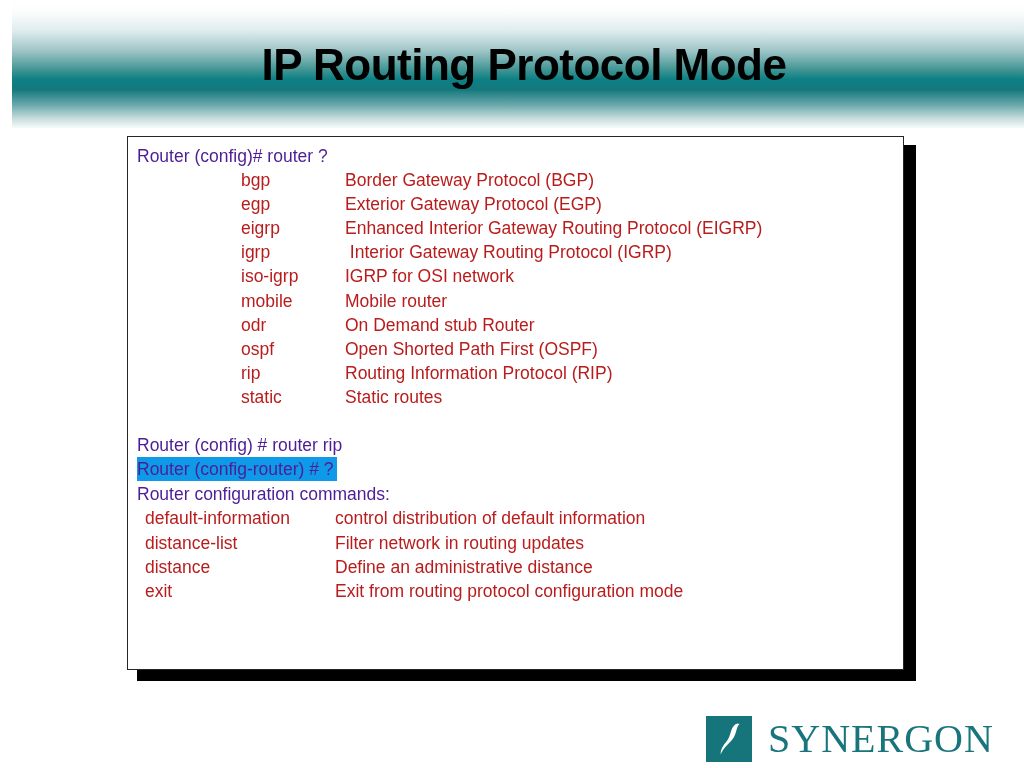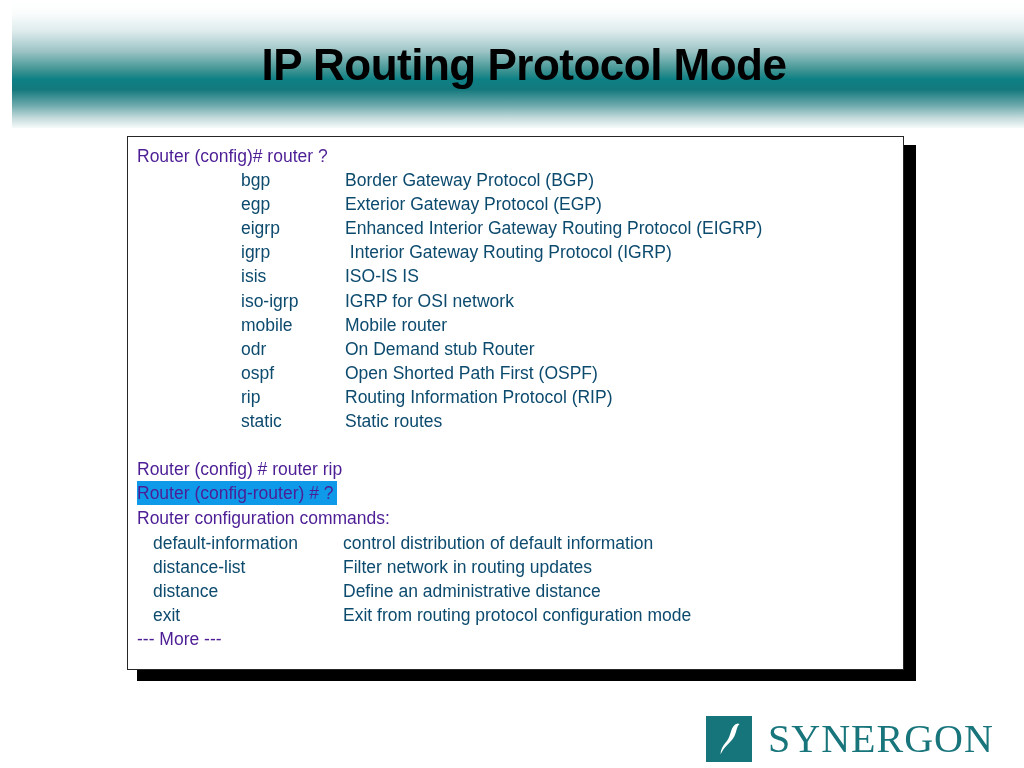--- a/index.html
+++ b/index.html
@@ -90,30 +90,30 @@
     display: inline-block;
     background: #0f9ae9;
     padding-right: 4px;
   }
   .hl-wrap { line-height: 24.1px; }
 
   .cmdrow {
     font-family: "Liberation Sans", sans-serif;
     font-size: 17.5px;
     line-height: 24.1px;
-    color: #0c4a6e;
+    color: #b91c1c;
     white-space: pre;
     display: flex;
   }
   .cmdrow .cmd {
     display: inline-block;
     box-sizing: border-box;
   }
   .cmdrow.indent-deep .cmd { width: 104px; margin-left: 104px; }
-  .cmdrow.indent-shallow .cmd { width: 190px; margin-left: 16px; }
+  .cmdrow.indent-shallow .cmd { width: 190px; margin-left: 8px; }
   .cmdrow .desc { display: inline-block; }
 
   
   #logo {
     position: absolute;
     left: 706px;
     top: 716px;
     width: 312px;
     height: 50px;
   }
@@ -163,24 +163,20 @@
       </div>
       <div class="cmdrow indent-deep">
         <span class="cmd">eigrp</span>
         <span class="desc">Enhanced Interior Gateway Routing Protocol (EIGRP)</span>
       </div>
       <div class="cmdrow indent-deep">
         <span class="cmd">igrp</span>
         <span class="desc"> Interior Gateway Routing Protocol (IGRP)</span>
       </div>
       <div class="cmdrow indent-deep">
-        <span class="cmd">isis</span>
-        <span class="desc">ISO-IS IS</span>
-      </div>
-      <div class="cmdrow indent-deep">
         <span class="cmd">iso-igrp</span>
         <span class="desc">IGRP for OSI network</span>
       </div>
       <div class="cmdrow indent-deep">
         <span class="cmd">mobile</span>
         <span class="desc">Mobile router</span>
       </div>
       <div class="cmdrow indent-deep">
         <span class="cmd">odr</span>
         <span class="desc">On Demand stub Router</span>
@@ -221,21 +217,20 @@
       <div class="cmdrow indent-shallow">
         <span class="cmd">distance</span>
         <span class="desc">Define an administrative distance</span>
       </div>
       <div class="cmdrow indent-shallow">
         <span class="cmd">exit</span>
         <span class="desc">Exit from routing protocol configuration mode</span>
       </div>
     </div>
 
-    <div class="line">--- More ---</div>
 
   </div>
 </div>
 
 <div id="logo">
   <div id="logo-mark">
     <svg width="46" height="46" viewBox="0 0 46 46" aria-hidden="true">
       <path d="M31.5 7.5 C 24 9.5, 25.5 20, 20.5 25.5 C 16.5 30, 14.5 34, 14.5 38.5 C 18 31, 23 28, 27 22.5 C 31 17, 30 11, 33.5 8 Z" fill="#ffffff"></path>
     </svg>
   </div>

